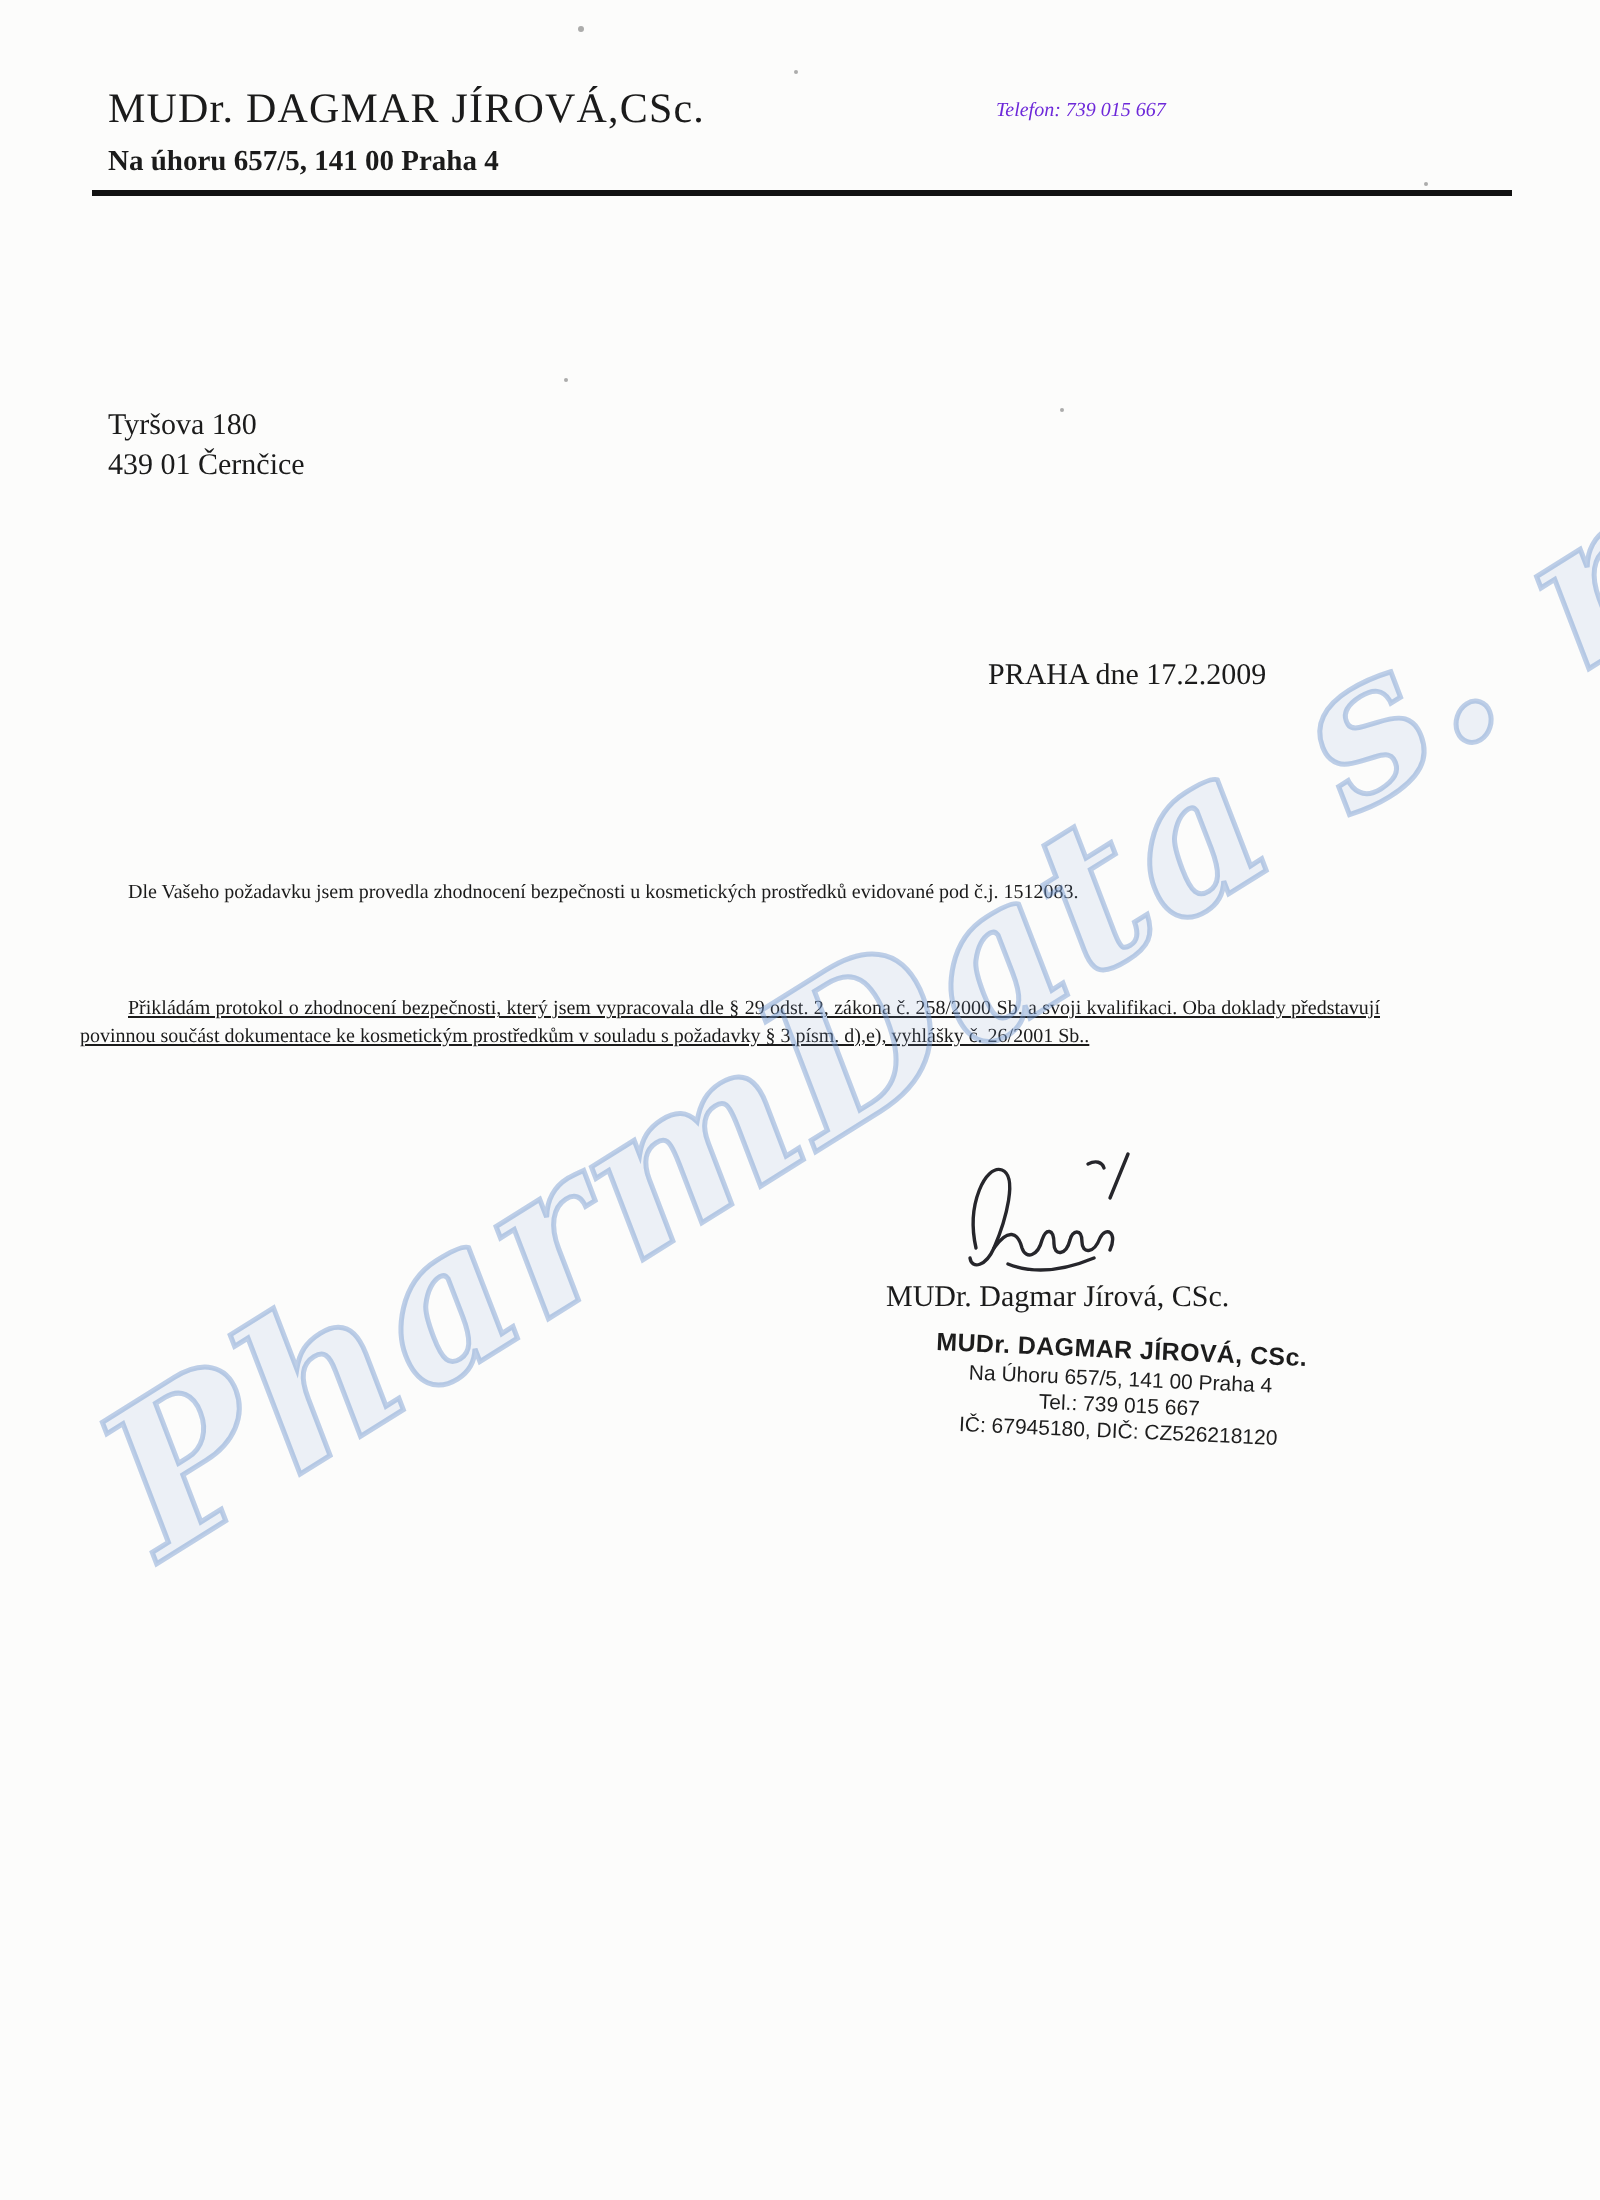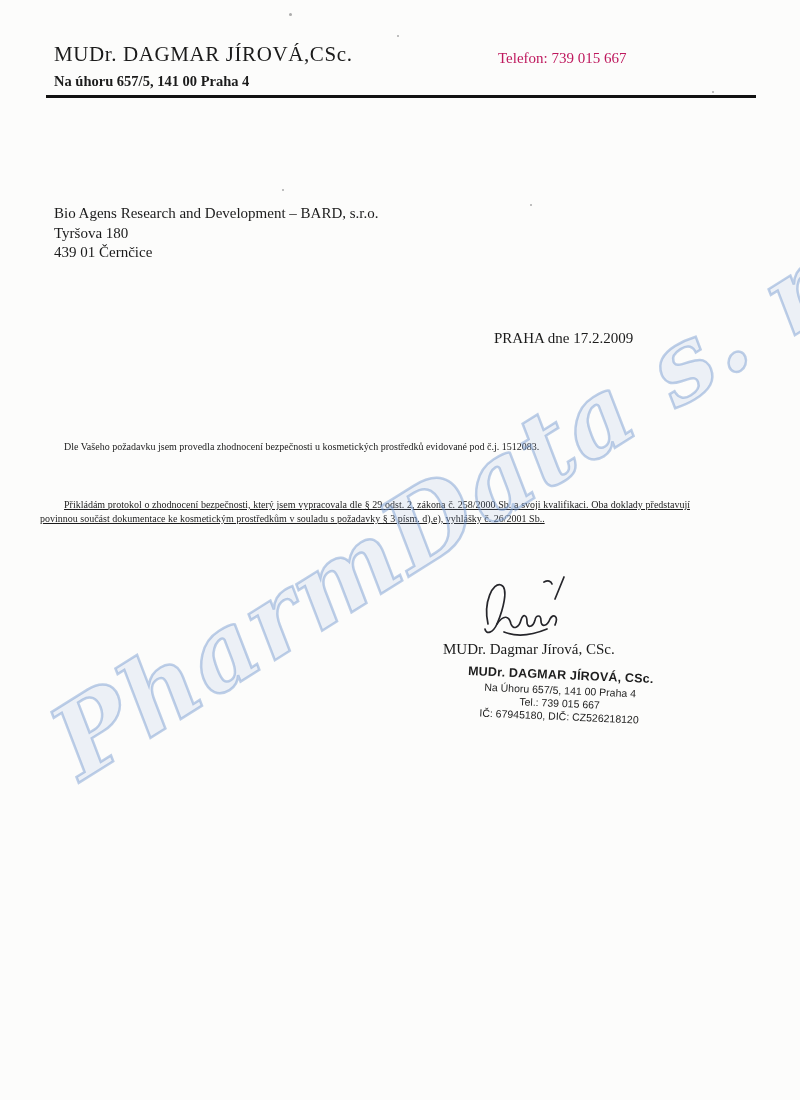--- a/index.html
+++ b/index.html
@@ -5,21 +5,21 @@
   html,body { margin:0; padding:0; background:#ffffff; }
   .page {
     position:relative; width:800px; height:1100px;
     background:#fcfcfb; overflow:hidden;
     font-family:"Liberation Serif", serif; color:#1b1b1b;
   }
   .abs { position:absolute; }
 
   
   .hdr-name { left:54px; top:42px; font-size:21px; font-weight:normal; letter-spacing:0.6px; }
-  .hdr-phone { left:498px; top:50px; font-size:15px; color:#be185d; }
+  .hdr-phone { left:498px; top:50px; font-size:10px; color:#6d28d9;font-style:italic; }
   .hdr-addr { left:54px; top:73px; font-size:14.5px; font-weight:bold; }
   .hdr-rule { left:46px; top:95px; width:710px; height:2.5px; background:#121212; }
 
   
   .recipient { left:54px; top:204px; font-size:15px; line-height:1.3; }
 
   
   .dateline { left:494px; top:330px; font-size:15px; }
 
   
@@ -69,21 +69,20 @@
   <div class="watermark abs">PharmData s. r. o.</div>
 
   <div class="content">
 
     <div class="abs hdr-name">MUDr. DAGMAR  JÍROVÁ,CSc.</div>
     <div class="abs hdr-phone">Telefon:  739 015 667</div>
     <div class="abs hdr-addr">Na úhoru 657/5, 141 00  Praha  4</div>
     <div class="abs hdr-rule"></div>
 
     <div class="abs recipient">
-      <div>Bio Agens Research and Development – BARD, s.r.o.</div>
       <div>Tyršova 180</div>
       <div>439 01  Černčice</div>
     </div>
 
     <div class="abs dateline">PRAHA dne 17.2.2009</div>
 
 
     <div class="abs para para1">Dle Vašeho požadavku jsem provedla zhodnocení bezpečnosti u kosmetických prostředků evidované pod  č.j. 1512083.</div>
     <div class="abs para para2">Přikládám protokol o zhodnocení bezpečnosti, který jsem vypracovala dle § 29 odst. 2, zákona č. 258/2000 Sb. a svoji kvalifikaci. Oba doklady představují povinnou součást dokumentace ke kosmetickým prostředkům v souladu s požadavky § 3 písm. d),e), vyhlášky č. 26/2001 Sb..</div>
 

